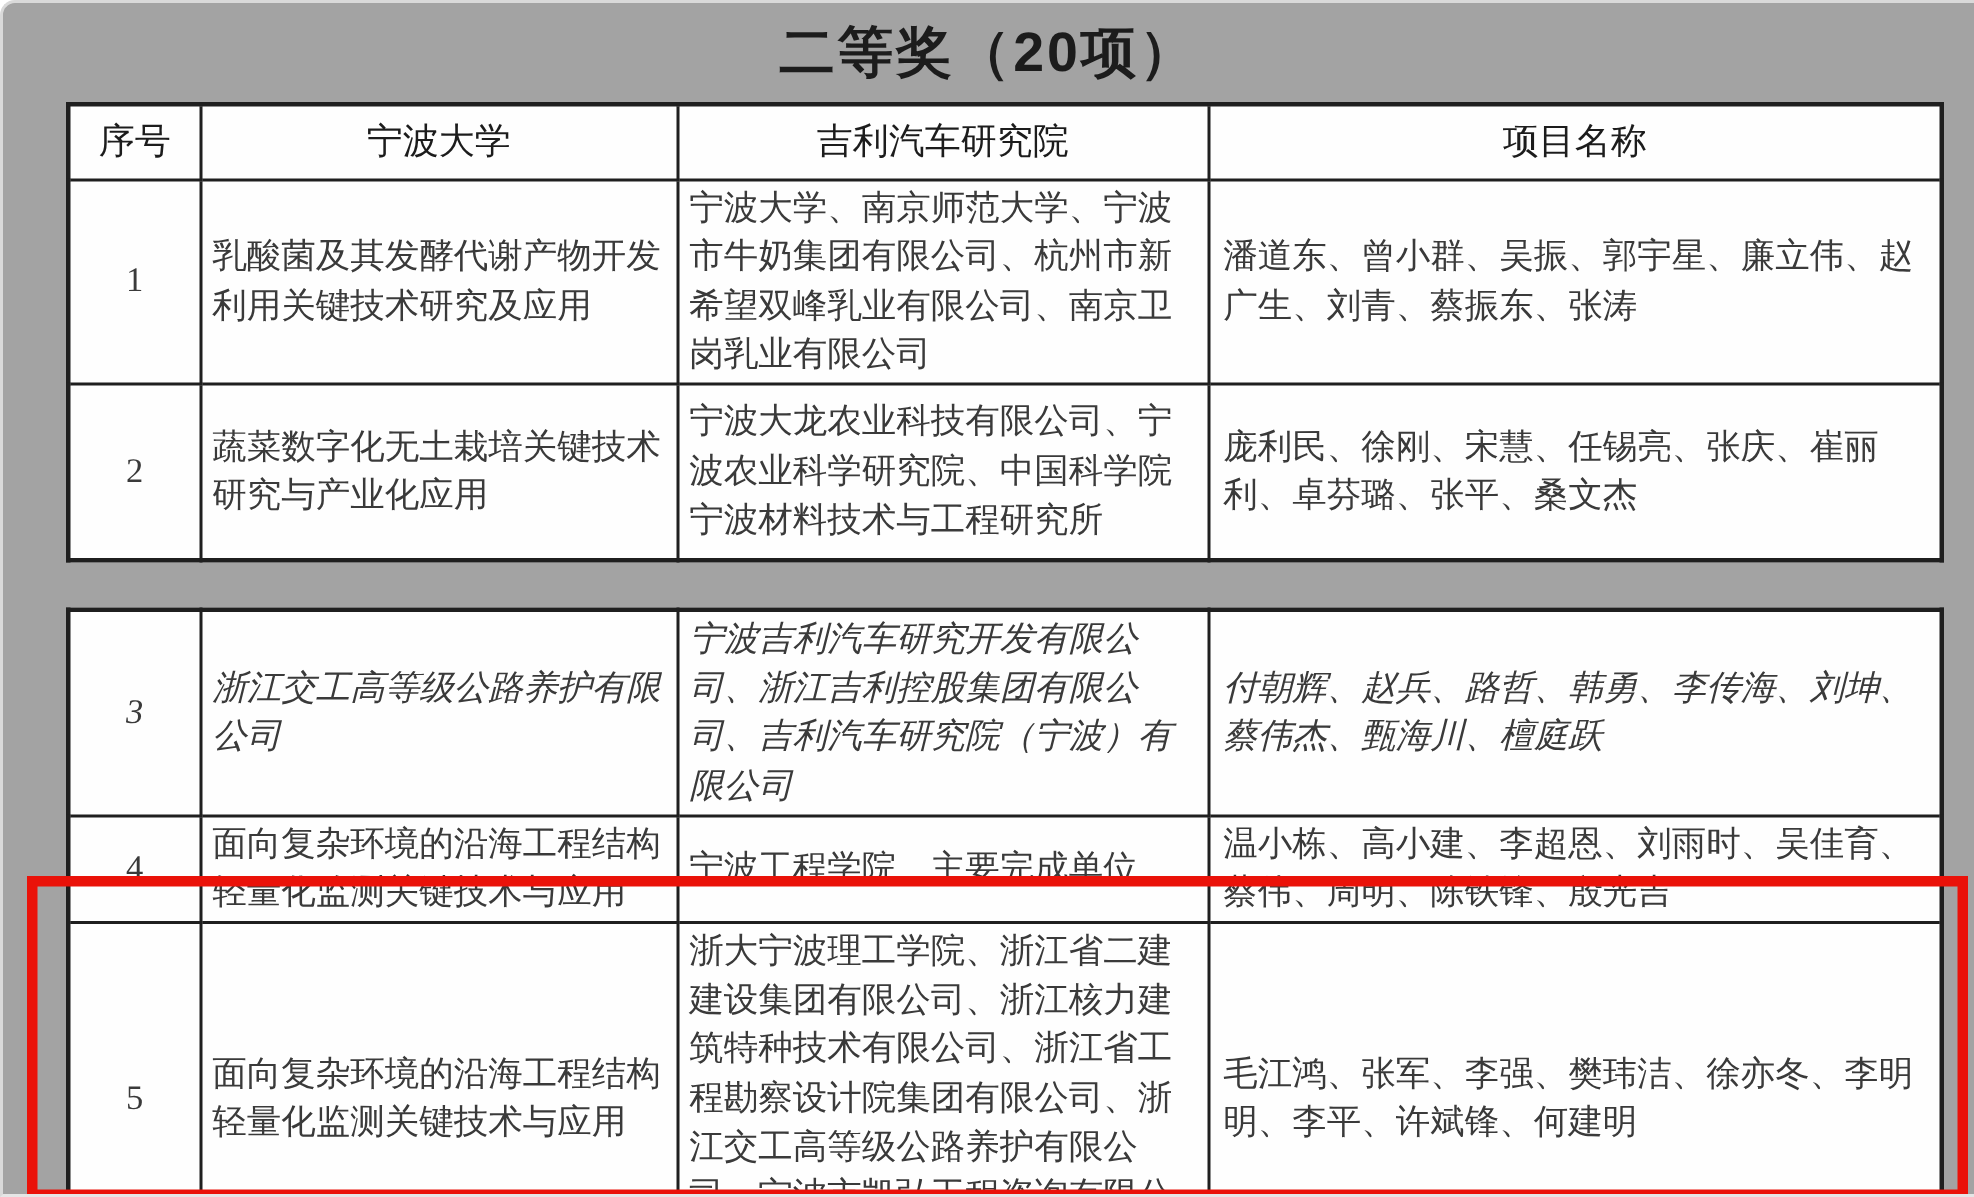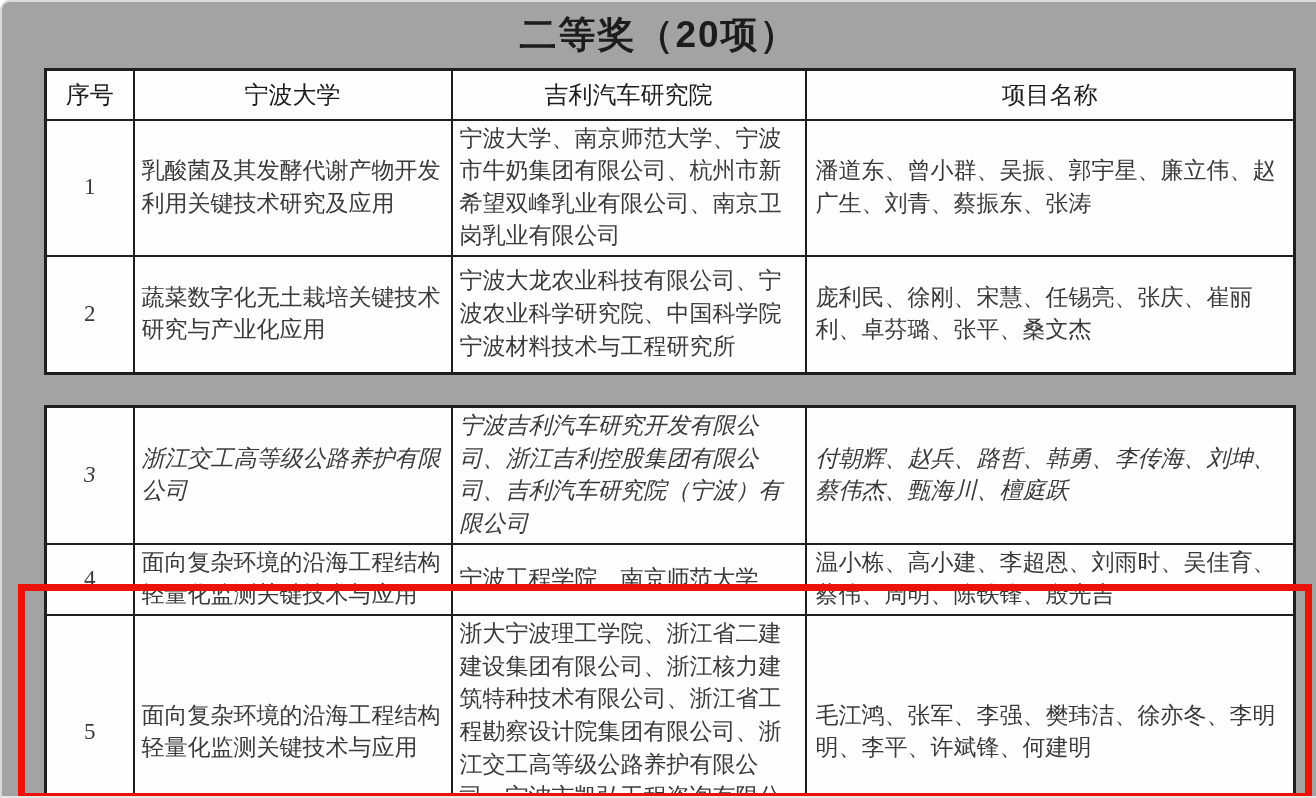--- a/index.html
+++ b/index.html
@@ -128,21 +128,21 @@
     <tbody data-section="1">
         <tr>
           <td class="serial-cell">3</td>
           <td class="project-cell">浙江交工高等级公路养护有限公司</td>
           <td class="orgs-cell">宁波吉利汽车研究开发有限公司、浙江吉利控股集团有限公司、吉利汽车研究院（宁波）有限公司</td>
           <td class="people-cell">付朝辉、赵兵、路哲、韩勇、李传海、刘坤、蔡伟杰、甄海川、檀庭跃</td>
         </tr>
         <tr>
           <td class="serial-cell">4</td>
           <td class="project-cell">面向复杂环境的沿海工程结构轻量化监测关键技术与应用</td>
-          <td class="orgs-cell">宁波工程学院、南京师范大学</td>
+          <td class="orgs-cell">宁波工程学院、主要完成单位</td>
           <td class="people-cell">温小栋、高小建、李超恩、刘雨时、吴佳育、蔡伟、周明、陈铁锋、殷光吉</td>
         </tr>
         <tr>
           <td class="serial-cell">5</td>
           <td class="project-cell">面向复杂环境的沿海工程结构轻量化监测关键技术与应用</td>
           <td class="orgs-cell">浙大宁波理工学院、浙江省二建建设集团有限公司、浙江核力建筑特种技术有限公司、浙江省工程勘察设计院集团有限公司、浙江交工高等级公路养护有限公司、宁波市凯弘工程咨询有限公司</td>
           <td class="people-cell">毛江鸿、张军、李强、樊玮洁、徐亦冬、李明明、李平、许斌锋、何建明</td>
         </tr>
       </tbody>
 

